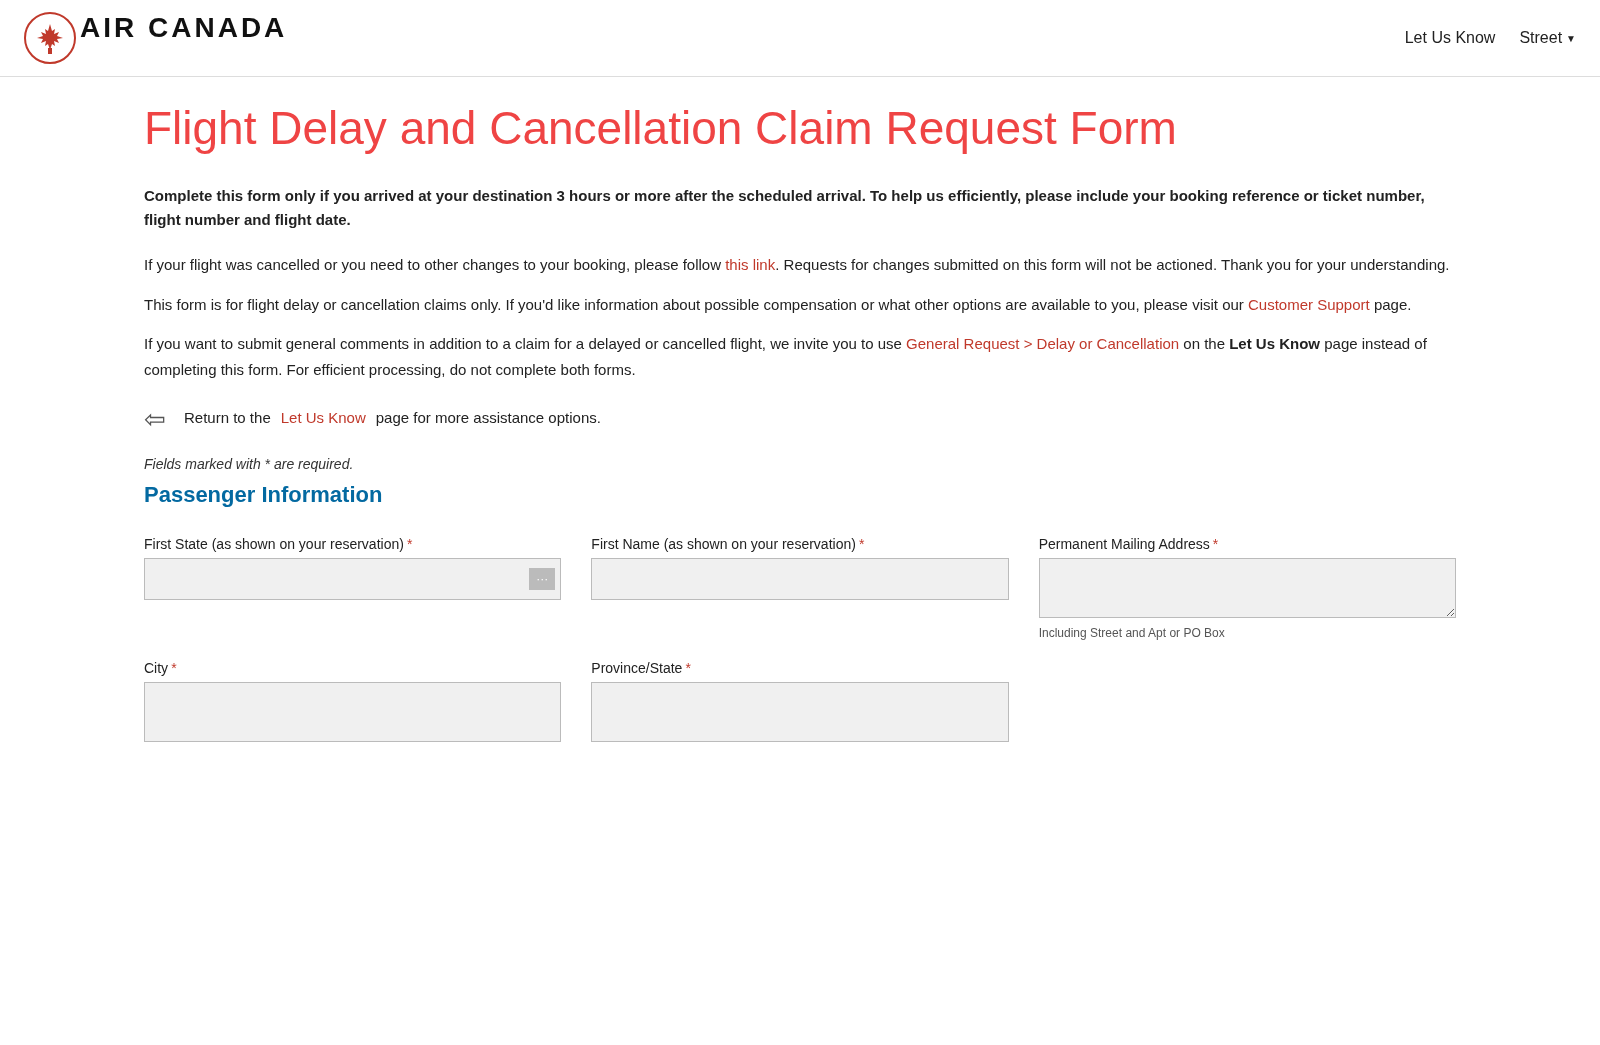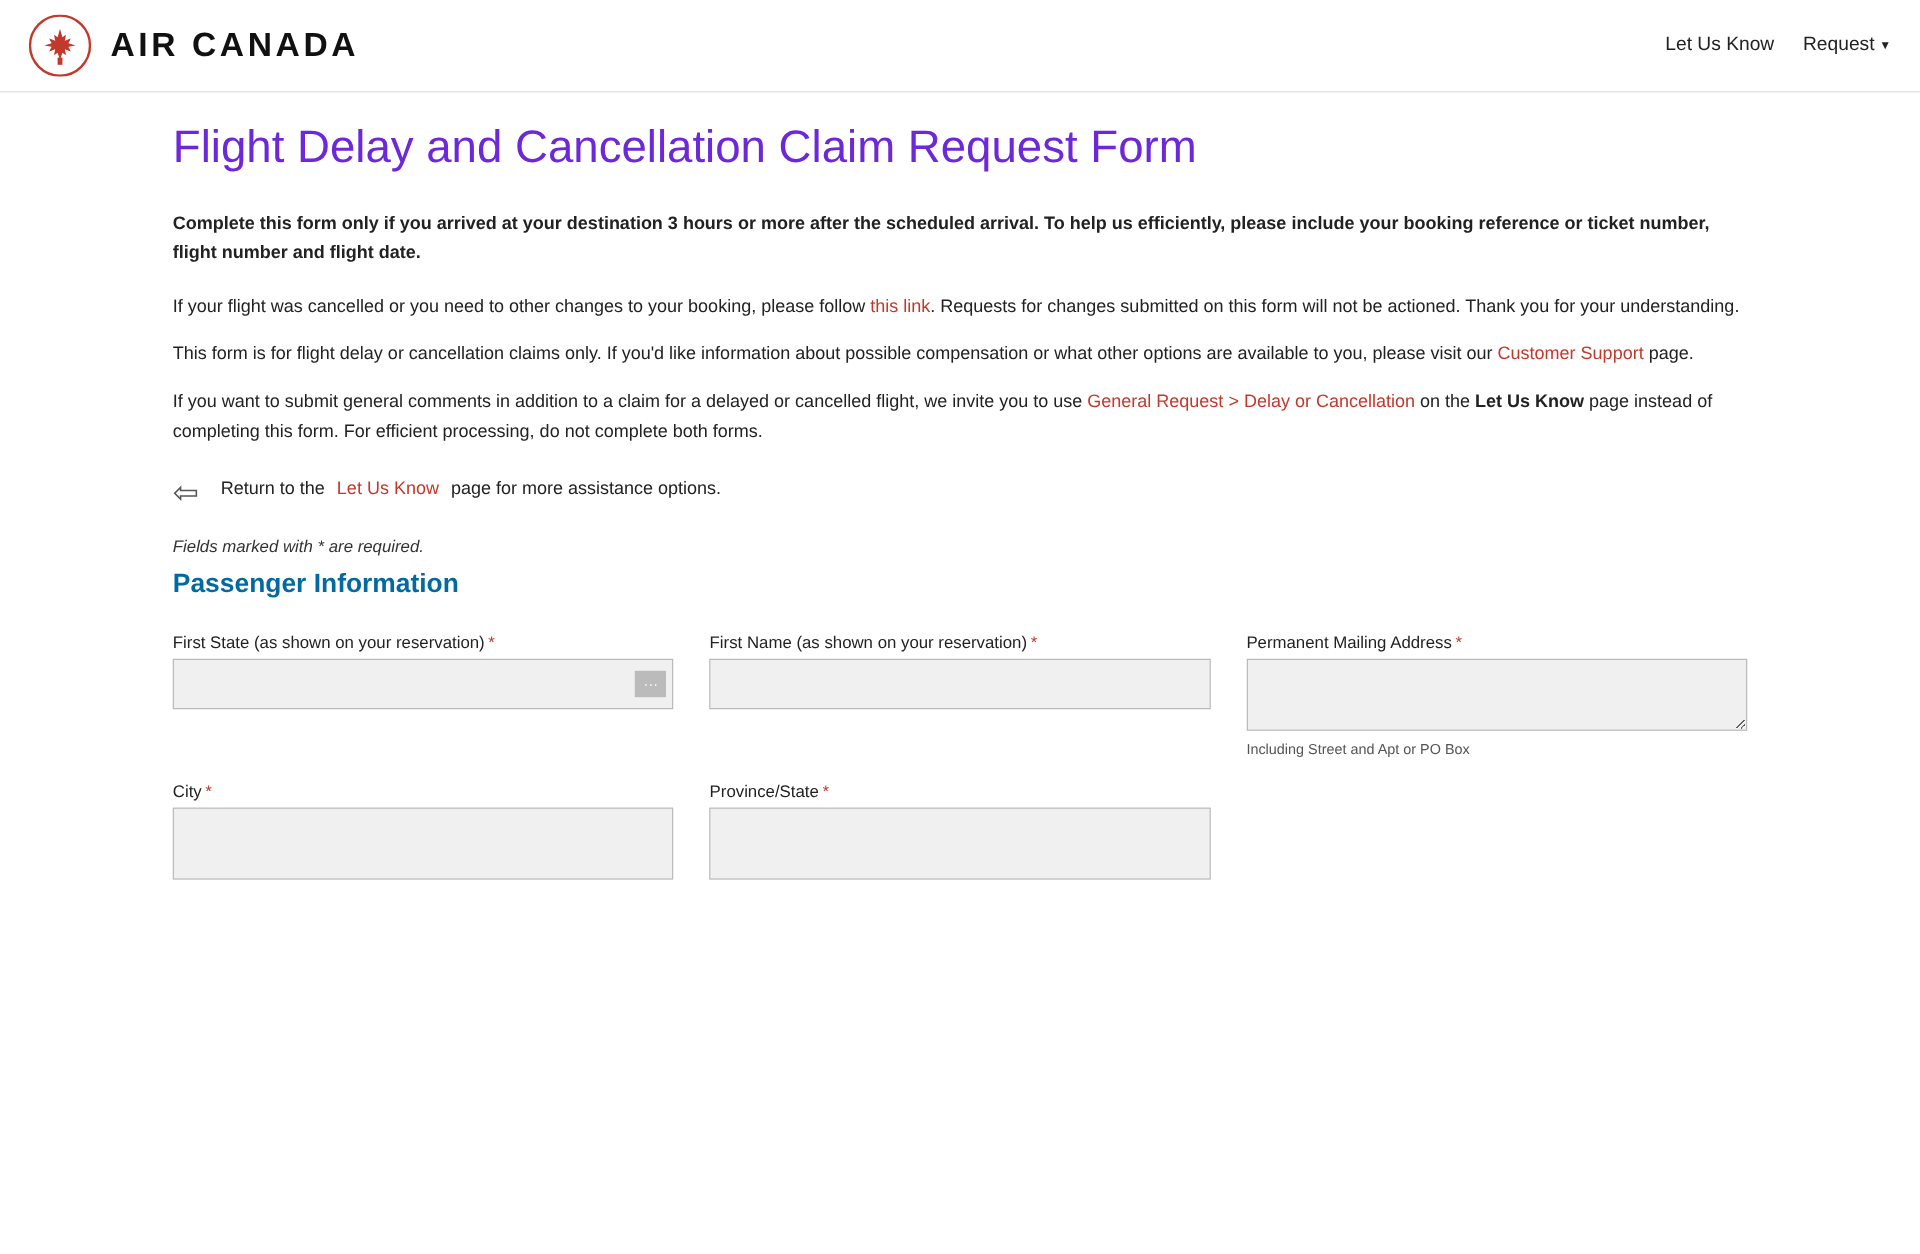--- a/index.html
+++ b/index.html
@@ -13,22 +13,22 @@
     
     .header {
       display: flex;
       align-items: center;
       justify-content: space-between;
       padding: 12px 24px;
       border-bottom: 1px solid #ddd;
     }
     .header-left {
       display: flex;
-      align-items: center;
-      gap: 16px;
+      align-items: flex-start;
+      gap: 4px;
     }
     .logo-icon {
       width: 52px;
       height: 52px;
     }
     .brand-name {
       font-size: 28px;
       font-weight: 700;
       letter-spacing: 3px;
       color: #111;
@@ -58,23 +58,23 @@
 
     
     .main {
       max-width: 1360px;
       margin: 0 auto;
       padding: 24px 24px 40px;
     }
 
     
     .page-title {
-      font-size: 38px;
+      font-size: 46px;
       font-weight: 300;
-      color: #6d28d9;
+      color: #ef4444;
       margin-bottom: 28px;
       line-height: 1.2;
     }
 
     
     .intro-bold {
       font-weight: 700;
       font-size: 15px;
       margin-bottom: 20px;
       line-height: 1.6;
@@ -227,21 +227,21 @@
       <g fill="#c0392b" transform="translate(26,26)">
         <path d="M0,-14 L2,-7 L5,-9 L4,-4 L9,-6 L7,-2 L13,0 L7,1 L9,5 L4,3 L5,8 L2,6 L0,12 L-2,6 L-5,8 L-4,3 L-9,5 L-7,1 L-13,0 L-7,-2 L-9,-6 L-4,-4 L-5,-9 L-2,-7 Z"></path>
         <rect x="-2" y="10" width="4" height="6"></rect>
       </g>
     </svg>
     <span class="brand-name">AIR CANADA</span>
   </div>
   <div class="header-right">
     <a class="header-link">Let Us Know</a>
     <div class="language-selector">
-      <span>Request</span>
+      <span>Street</span>
       <span class="chevron-down">▼</span>
     </div>
   </div>
 </header>
 
 <main class="main">
 
   <h1 class="page-title">Flight Delay and Cancellation Claim Request Form</h1>
 
   <p class="intro-bold">Complete this form only if you arrived at your destination 3 hours or more after the scheduled arrival. To help us efficiently, please include your booking reference or ticket number, flight number and flight date.</p>

